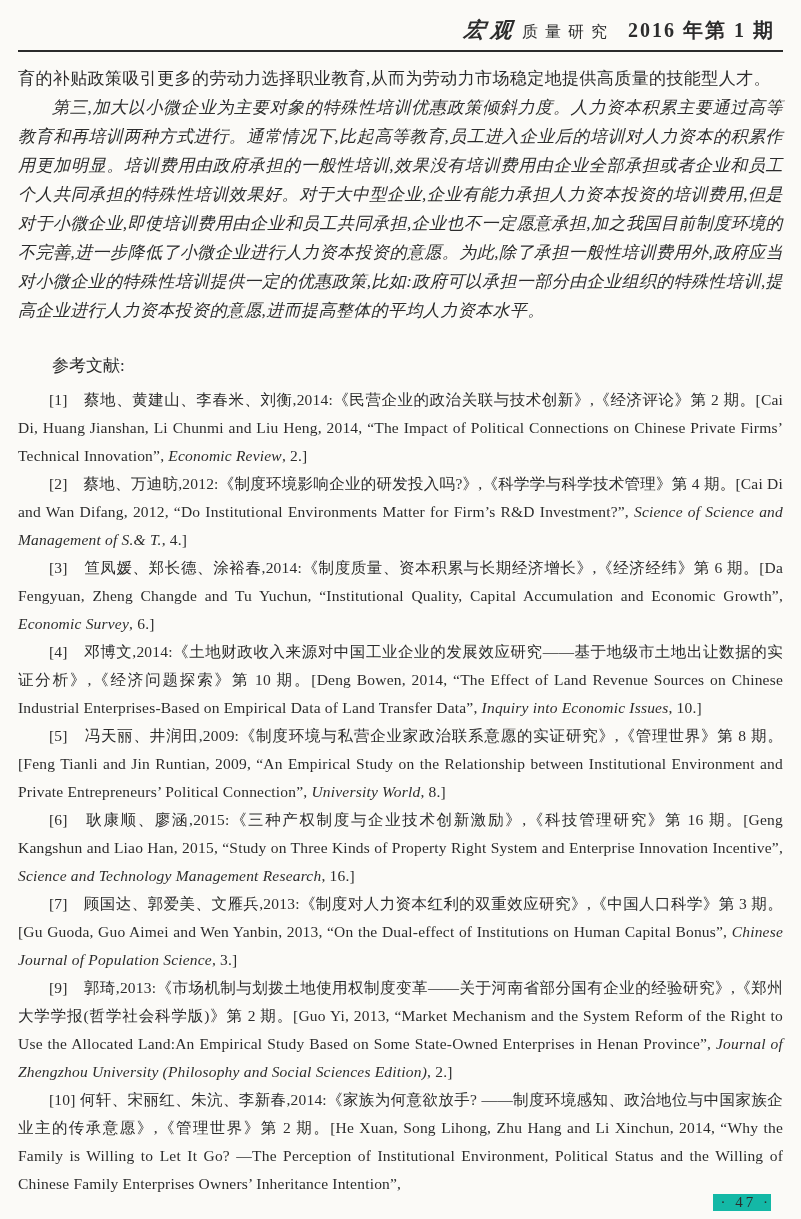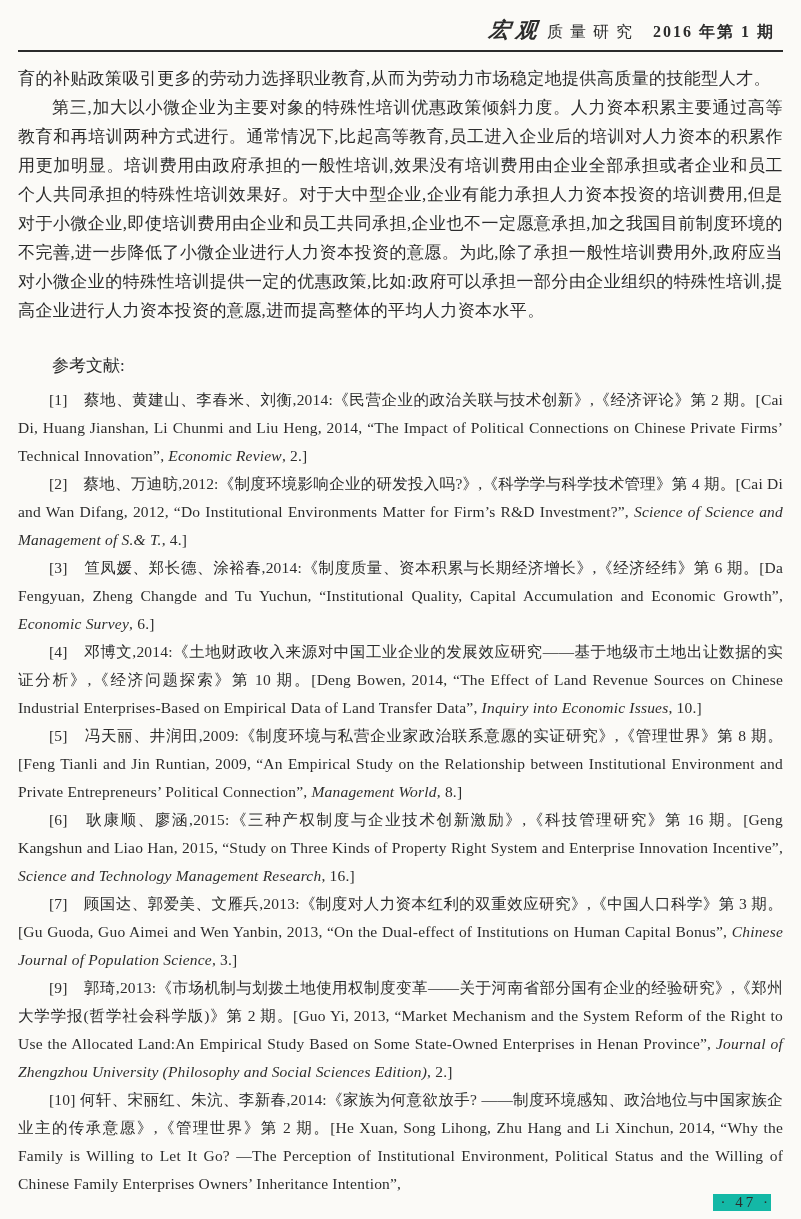--- a/index.html
+++ b/index.html
@@ -31,35 +31,35 @@
     display:inline-block;
     margin-right:4px;
   }
   .journal-rest{
     font-weight:normal;
     font-size:16px;
     letter-spacing:7px;
   }
   .issue{
     font-weight:bold;
-    font-size:16px;
+    font-size:20px;
     letter-spacing:2px;
     margin-left:14px;
   }
   
   .body-text{margin-top:12px;}
   p.cn{
     margin:0;
     font-size:17px;
     line-height:29px;
     text-align:justify;
     text-justify:inter-ideograph;
     letter-spacing:0.4px;
   }
-  p.cn.indent{text-indent:2em;}
+  p.cn.indent{text-indent:2em;font-style:italic;}
   
   .refs-heading{
     margin:26px 0 6px 0;
     font-weight:normal;
     font-size:17px;
     text-indent:2em;
     line-height:29px;
   }
   .refs-list p.ref{
     margin:0;
@@ -96,21 +96,21 @@
     <p class="cn indent">第三,加大以小微企业为主要对象的特殊性培训优惠政策倾斜力度。人力资本积累主要通过高等教育和再培训两种方式进行。通常情况下,比起高等教育,员工进入企业后的培训对人力资本的积累作用更加明显。培训费用由政府承担的一般性培训,效果没有培训费用由企业全部承担或者企业和员工个人共同承担的特殊性培训效果好。对于大中型企业,企业有能力承担人力资本投资的培训费用,但是对于小微企业,即使培训费用由企业和员工共同承担,企业也不一定愿意承担,加之我国目前制度环境的不完善,进一步降低了小微企业进行人力资本投资的意愿。为此,除了承担一般性培训费用外,政府应当对小微企业的特殊性培训提供一定的优惠政策,比如:政府可以承担一部分由企业组织的特殊性培训,提高企业进行人力资本投资的意愿,进而提高整体的平均人力资本水平。</p>
   </div>
 
   <p class="refs-heading">参考文献:</p>
 
   <div class="refs-list">
       <p class="ref"><span>[1]　蔡地、黄建山、李春米、刘衡,2014:《民营企业的政治关联与技术创新》,《经济评论》第 2 期。[Cai Di, Huang Jianshan, Li Chunmi and Liu Heng, 2014, “The Impact of Political Connections on Chinese Private Firms’ Technical Innovation”, </span><i>Economic Review</i><span>, 2.]</span></p>
       <p class="ref"><span>[2]　蔡地、万迪昉,2012:《制度环境影响企业的研发投入吗?》,《科学学与科学技术管理》第 4 期。[Cai Di and Wan Difang, 2012, “Do Institutional Environments Matter for Firm’s R&amp;D Investment?”, </span><i>Science of Science and Management of S.&amp; T.</i><span>, 4.]</span></p>
       <p class="ref"><span>[3]　笪凤媛、郑长德、涂裕春,2014:《制度质量、资本积累与长期经济增长》,《经济经纬》第 6 期。[Da Fengyuan, Zheng Changde and Tu Yuchun, “Institutional Quality, Capital Accumulation and Economic Growth”, </span><i>Economic Survey</i><span>, 6.]</span></p>
       <p class="ref"><span>[4]　邓博文,2014:《土地财政收入来源对中国工业企业的发展效应研究——基于地级市土地出让数据的实证分析》,《经济问题探索》第 10 期。[Deng Bowen, 2014, “The Effect of Land Revenue Sources on Chinese Industrial Enterprises-Based on Empirical Data of Land Transfer Data”, </span><i>Inquiry into Economic Issues</i><span>, 10.]</span></p>
-      <p class="ref"><span>[5]　冯天丽、井润田,2009:《制度环境与私营企业家政治联系意愿的实证研究》,《管理世界》第 8 期。[Feng Tianli and Jin Runtian, 2009, “An Empirical Study on the Relationship between Institutional Environment and Private Entrepreneurs’ Political Connection”, </span><i>Management World</i><span>, 8.]</span></p>
+      <p class="ref"><span>[5]　冯天丽、井润田,2009:《制度环境与私营企业家政治联系意愿的实证研究》,《管理世界》第 8 期。[Feng Tianli and Jin Runtian, 2009, “An Empirical Study on the Relationship between Institutional Environment and Private Entrepreneurs’ Political Connection”, </span><i>University World</i><span>, 8.]</span></p>
       <p class="ref"><span>[6]　耿康顺、廖涵,2015:《三种产权制度与企业技术创新激励》,《科技管理研究》第 16 期。[Geng Kangshun and Liao Han, 2015, “Study on Three Kinds of Property Right System and Enterprise Innovation Incentive”, </span><i>Science and Technology Management Research</i><span>, 16.]</span></p>
       <p class="ref"><span>[7]　顾国达、郭爱美、文雁兵,2013:《制度对人力资本红利的双重效应研究》,《中国人口科学》第 3 期。[Gu Guoda, Guo Aimei and Wen Yanbin, 2013, “On the Dual-effect of Institutions on Human Capital Bonus”, </span><i>Chinese Journal of Population Science</i><span>, 3.]</span></p>
       <p class="ref"><span>[9]　郭琦,2013:《市场机制与划拨土地使用权制度变革——关于河南省部分国有企业的经验研究》,《郑州大学学报(哲学社会科学版)》第 2 期。[Guo Yi, 2013, “Market Mechanism and the System Reform of the Right to Use the Allocated Land:An Empirical Study Based on Some State-Owned Enterprises in Henan Province”, </span><i>Journal of Zhengzhou University (Philosophy and Social Sciences Edition)</i><span>, 2.]</span></p>
       <p class="ref"><span>[10] 何轩、宋丽红、朱沆、李新春,2014:《家族为何意欲放手? ——制度环境感知、政治地位与中国家族企业主的传承意愿》,《管理世界》第 2 期。[He Xuan, Song Lihong, Zhu Hang and Li Xinchun, 2014, “Why the Family is Willing to Let It Go? —The Perception of Institutional Environment, Political Status and the Willing of Chinese Family Enterprises Owners’ Inheritance Intention”, </span></p>
     </div>
 
   <div class="page-number">· 47 ·</div>
 
 </div>
 

